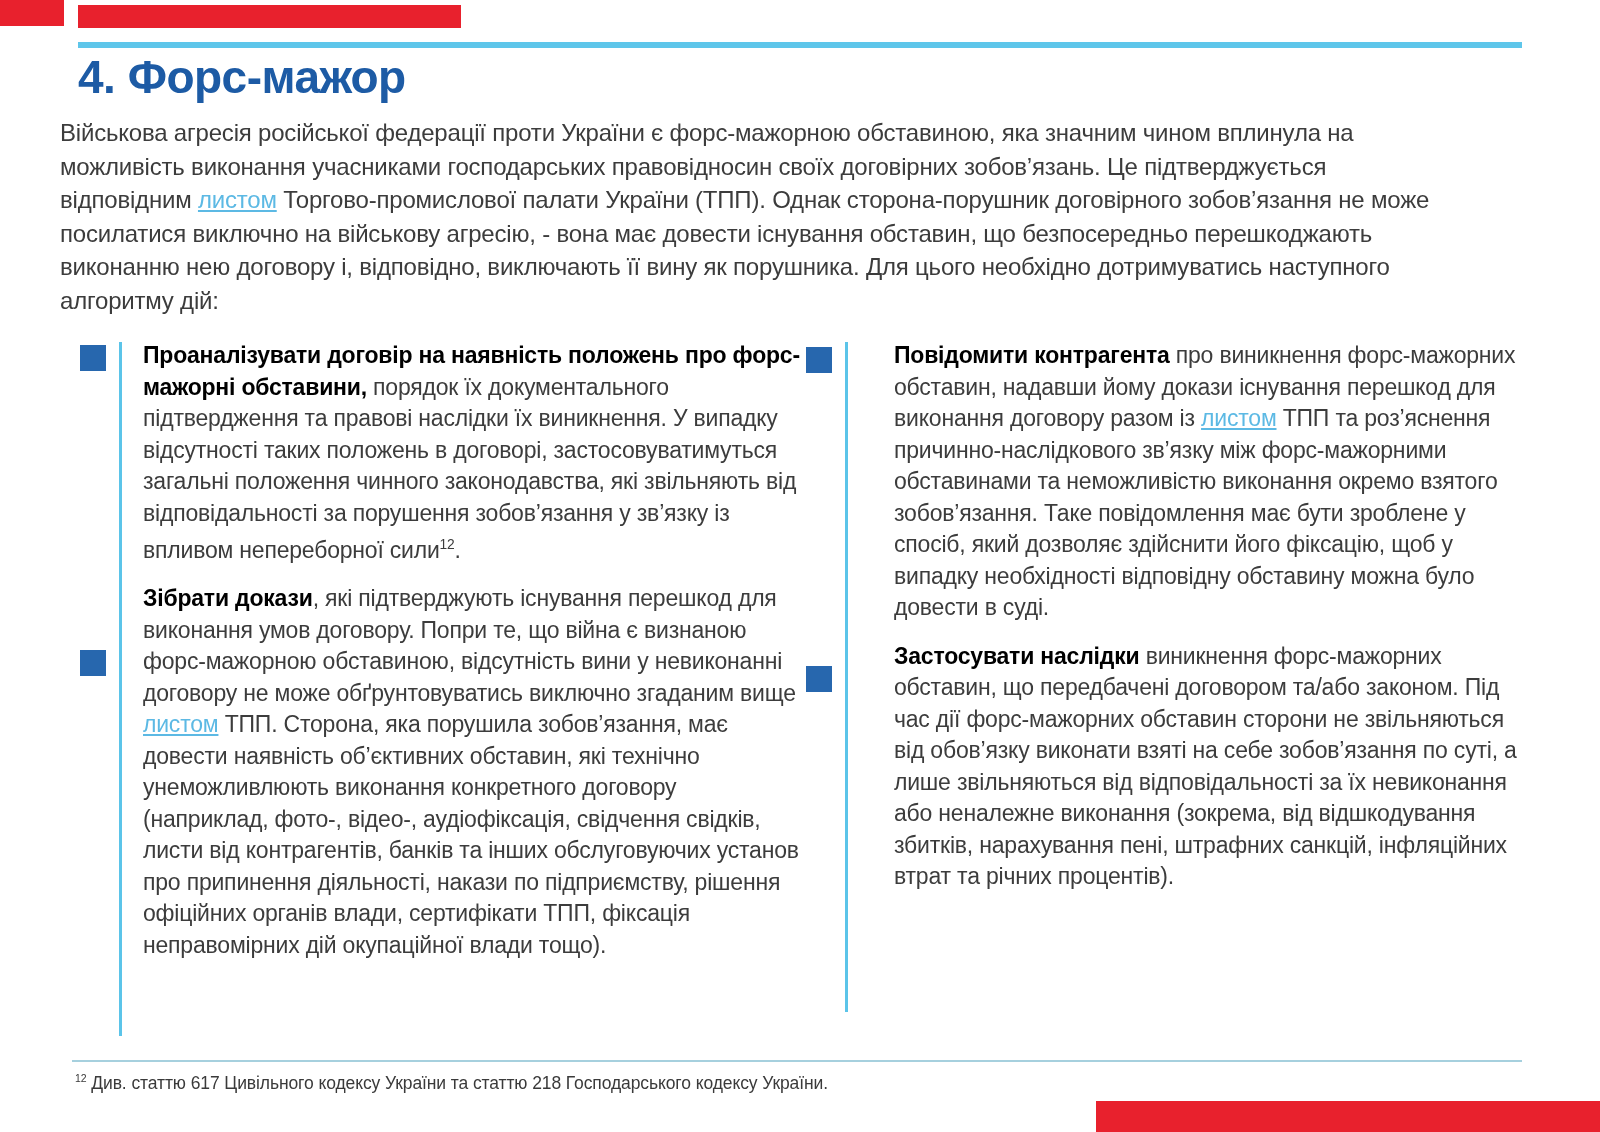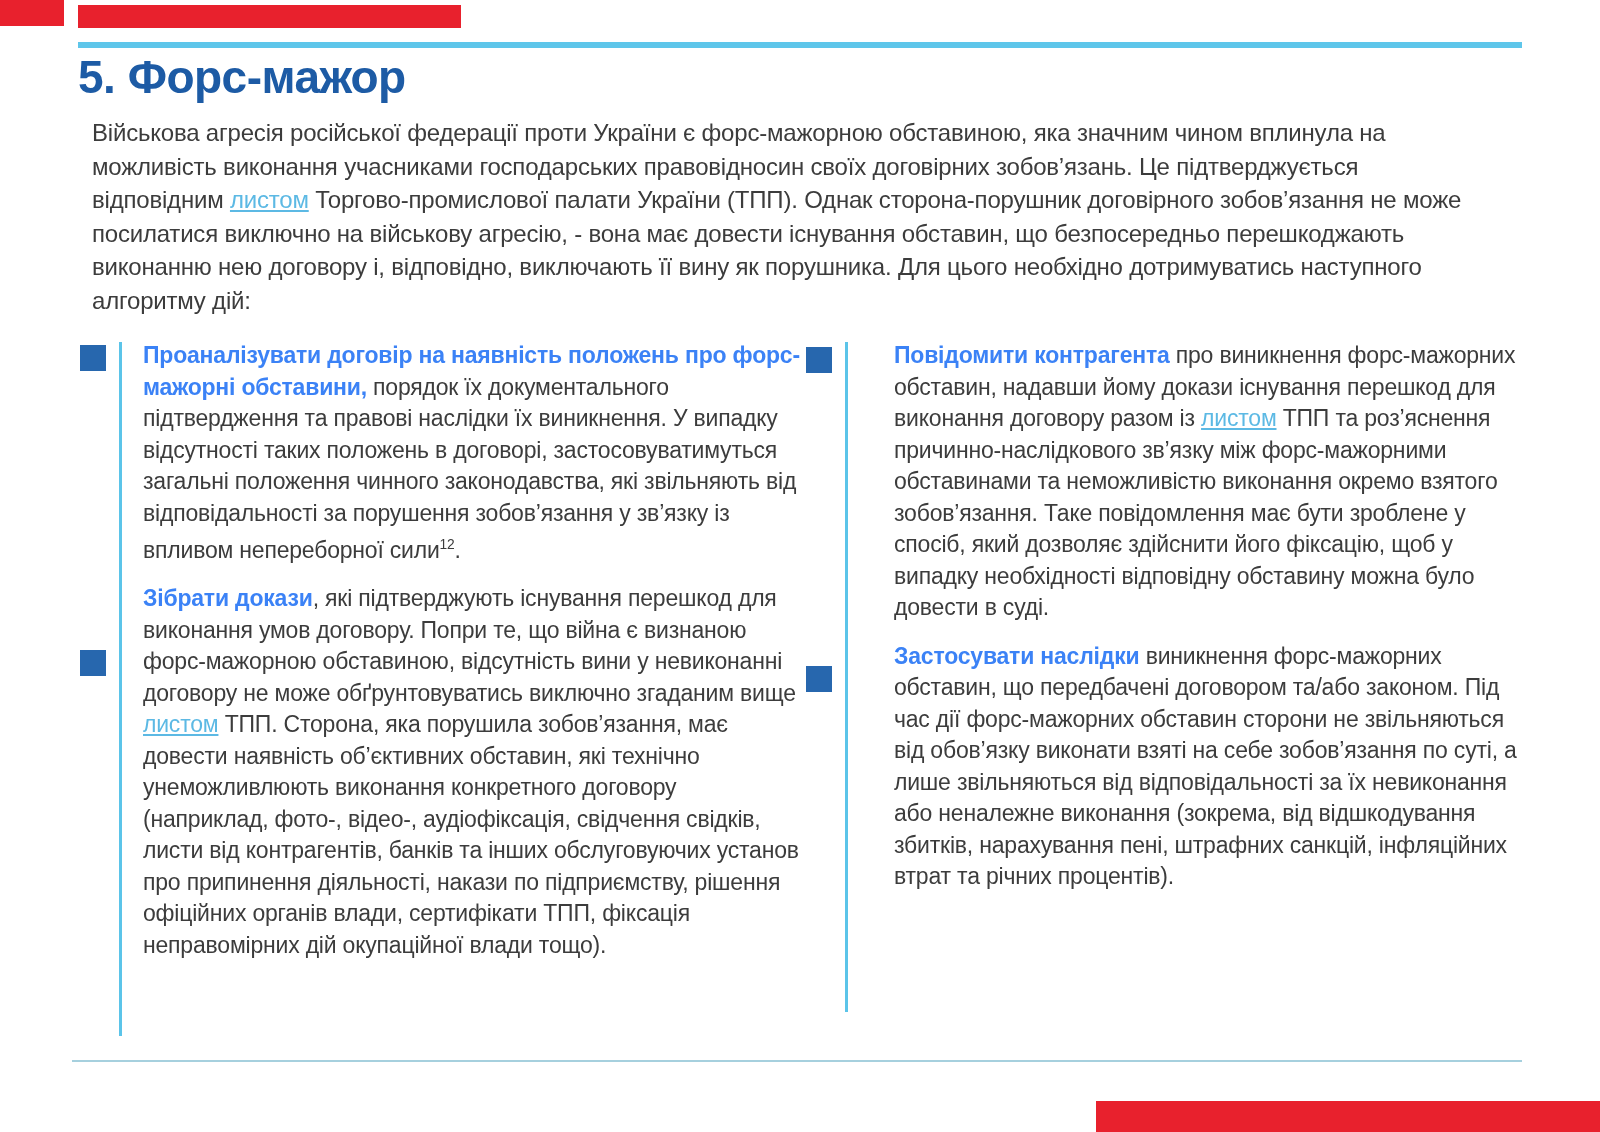--- a/index.html
+++ b/index.html
@@ -12,29 +12,29 @@
   .redaction-a { left:0; top:0; width:64px; height:26px; }
   .redaction-b { left:78px; top:5px; width:383px; height:23px; }
   .redaction-c { left:1096px; top:1101px; width:504px; height:31px; }
   .rule-top { position:absolute; left:78px; top:42px; width:1444px; height:6px; background:#5ec6ea; }
   .rule-bottom { position:absolute; left:72px; top:1060px; width:1450px; height:2px; background:#a6d0de; }
   .title {
     position:absolute; left:78px; top:50px; margin:0;
     font-size:46px; font-weight:700; color:#1d5ba5; letter-spacing:-0.5px;
   }
   .intro {
-    position:absolute; left:92px; top:116px; width:1400px; margin:0;
+    position:absolute; left:60px; top:116px; width:1400px; margin:0;
     font-size:24px; line-height:33.5px; letter-spacing:-0.2px;
   }
   .link { color:#5cb9e4; text-decoration:underline; cursor:pointer; }
   .col { position:absolute; font-size:23px; line-height:31.5px; letter-spacing:-0.2px; }
   .col-left  { left:143px; top:340px; width:660px; }
   .col-right { left:862px; top:340px; width:630px;margin-left:32px; }
   .item { margin:0 0 17px 0; }
-  .lead { color:#3b82f6; font-weight:700; }
+  .lead { color:#000000; font-weight:700; }
   sup { font-size:0.6em;margin-top:40px; }
   .vline { position:absolute; width:3px; background:#5bc4e9; }
   .vline-left  { left:119px; top:342px; height:694px; }
   .vline-right { left:845px; top:342px; height:670px; }
   .bullet { position:absolute; width:26px; height:26px; background:#2767ae; }
   .bullet-l1 { left:80px;  top:345px; }
   .bullet-l2 { left:80px;  top:650px; }
   .bullet-r1 { left:806px; top:347px; }
   .bullet-r2 { left:806px; top:666px; }
   .footnote {
@@ -46,21 +46,21 @@
 <body>
 
 <div class="page">
 
   <div class="redaction redaction-a"></div>
   <div class="redaction redaction-b"></div>
   <div class="redaction redaction-c"></div>
 
   <div class="rule-top"></div>
 
-  <h1 class="title">5. Форс-мажор</h1>
+  <h1 class="title">4. Форс-мажор</h1>
 
   <p class="intro"><span>Військова агресія російської федерації проти України є форс-мажорною обставиною, яка значним чином вплинула на можливість виконання учасниками господарських правовідносин своїх договірних зобов’язань. Це підтверджується відповідним </span><a class="link">листом</a><span> Торгово-промислової палати України (ТПП). Однак сторона-порушник договірного зобов’язання не може посилатися виключно на військову агресію, - вона має довести існування обставин, що безпосередньо перешкоджають виконанню нею договору і, відповідно, виключають її вину як порушника. Для цього необхідно дотримуватись наступного алгоритму дій:</span></p>
 
   <div class="bullet bullet-l1"></div>
   <div class="bullet bullet-l2"></div>
   <div class="bullet bullet-r1"></div>
   <div class="bullet bullet-r2"></div>
 
   <div class="vline vline-left"></div>
   <div class="vline vline-right"></div>
@@ -70,14 +70,15 @@
     <p class="item"><span class="lead">Зібрати докази</span><span>, які підтверджують існування перешкод для виконання умов договору. Попри те, що війна є визнаною форс-мажорною обставиною, відсутність вини у невиконанні договору не може обґрунтовуватись виключно згаданим вище </span><a class="link">листом</a><span> ТПП. Сторона, яка порушила зобов’язання, має довести наявність об’єктивних обставин, які технічно унеможливлюють виконання конкретного договору (наприклад, фото-, відео-, аудіофіксація, свідчення свідків, листи від контрагентів, банків та інших обслуговуючих установ про припинення діяльності, накази по підприємству, рішення офіційних органів влади, сертифікати ТПП, фіксація неправомірних дій окупаційної влади тощо).</span></p>
   </div>
 
   <div class="col col-right">
     <p class="item"><span class="lead">Повідомити контрагента</span><span> про виникнення форс-мажорних обставин, надавши йому докази існування перешкод для виконання договору разом із </span><a class="link">листом</a><span> ТПП та роз’яснення причинно-наслідкового зв’язку між форс-мажорними обставинами та неможливістю виконання окремо взятого зобов’язання. Таке повідомлення має бути зроблене у спосіб, який дозволяє здійснити його фіксацію, щоб у випадку необхідності відповідну обставину можна було довести в суді.</span></p>
     <p class="item"><span class="lead">Застосувати наслідки</span><span> виникнення форс-мажорних обставин, що передбачені договором та/або законом. Під час дії форс-мажорних обставин сторони не звільняються від обов’язку виконати взяті на себе зобов’язання по суті, а лише звільняються від відповідальності за їх невиконання або неналежне виконання (зокрема, від відшкодування збитків, нарахування пені, штрафних санкцій, інфляційних втрат та річних процентів).</span></p>
   </div>
 
   <div class="rule-bottom"></div>
 
+  <p class="footnote"><sup>12</sup><span> Див. статтю 617 Цивільного кодексу України та статтю 218 Господарського кодексу України.</span></p>
 
 </div>
 
 </body></html>

